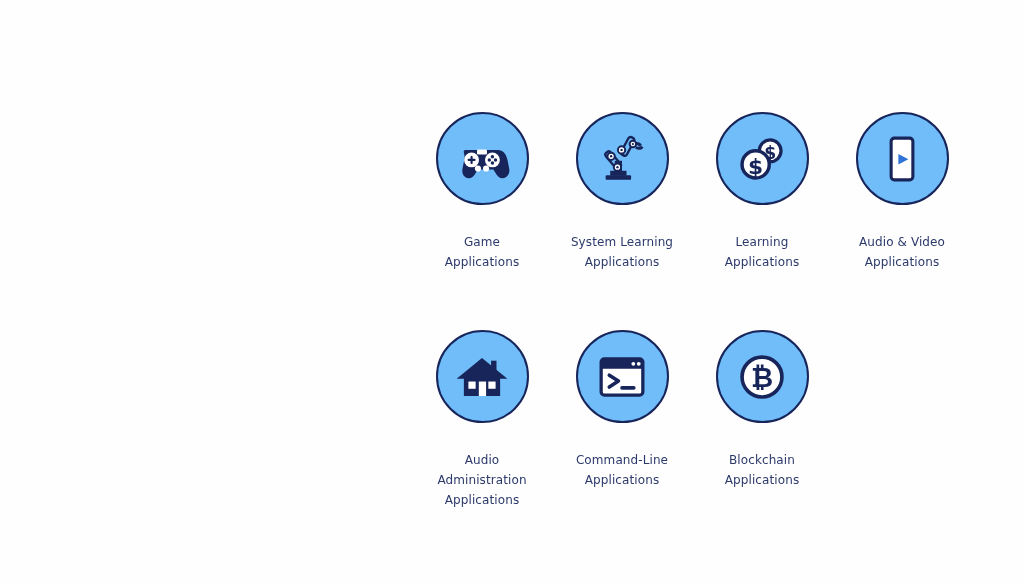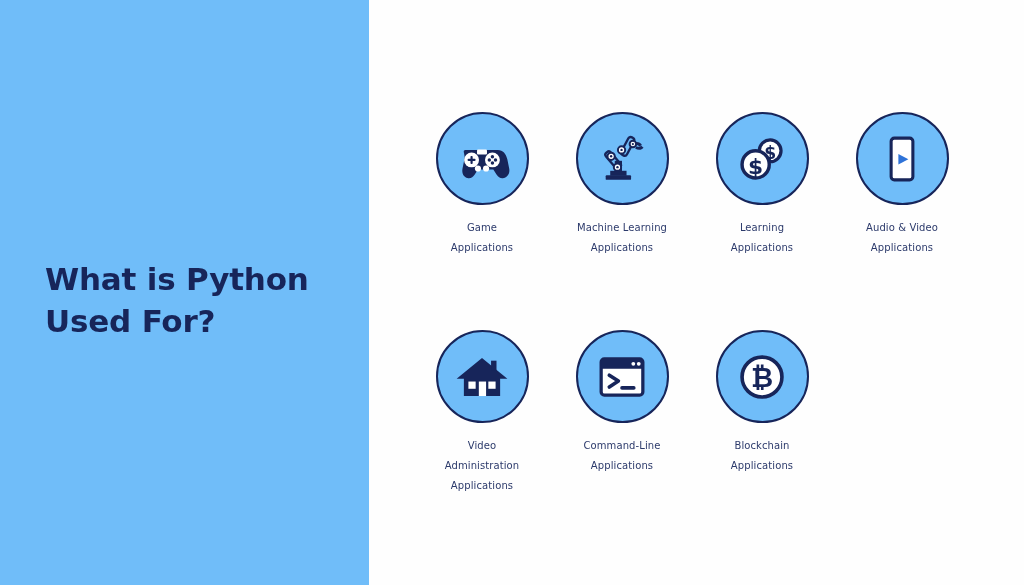--- a/index.html
+++ b/index.html
@@ -75,40 +75,36 @@
     background: #70BDF9;
     border: 2px solid #17255A;
     box-sizing: border-box;
     display: flex;
     align-items: center;
     justify-content: center;
   }
   .icon-circle svg { display: block; }
 
   .card-label {
-    margin-top: 13px;
+    margin-top: 27px;
     text-align: center;
     font-family: "DejaVu Sans", sans-serif;
-    font-size: 10px;
+    font-size: 12px;
     line-height: 20px;
     font-weight: 400;
     color: #2C3A6B;
     white-space: pre-line;
     letter-spacing: 0.1px;
   }
 </style>
 </head>
 <body>
 
 <div class="slide">
 
-  <div class="left-panel">
-    <h1 class="slide-title">What is Python
-Used For?</h1>
-  </div>
 
   <div class="content">
 
     <div class="grid-row row-1">
 
       <div class="card">
         <div class="icon-circle">
           <svg width="58" height="58" viewBox="0 0 64 64" aria-hidden="true">
             <g fill="#17255A">
               <path d="M14.5 22h35c5.5 0 9 4 10.5 10.5l2 10c1 5-1.5 9.5-6 10.5-3.5.8-6-1-8-4l-3.5-5.5h-17L24 49c-2 3-4.5 4.8-8 4-4.5-1-6.5-5.5-5.5-10.5l2-10C14 26 9 22 14.5 22z"></path>
@@ -160,21 +156,21 @@
               <circle cx="20" cy="29" r="4" fill="#FFFFFF" stroke="#17255A" stroke-width="2.2"></circle>
               <circle cx="31.5" cy="22" r="4" fill="#FFFFFF" stroke="#17255A" stroke-width="2.2"></circle>
               <circle cx="44" cy="15.5" r="3.6" fill="#FFFFFF" stroke="#17255A" stroke-width="2.2"></circle>
               <circle cx="27" cy="41" r="1.3" fill="#17255A"></circle>
               <circle cx="20" cy="29" r="1.3" fill="#17255A"></circle>
               <circle cx="31.5" cy="22" r="1.3" fill="#17255A"></circle>
               <circle cx="44" cy="15.5" r="1.2" fill="#17255A"></circle>
             </g>
           </svg>
         </div>
-        <div class="card-label">Machine Learning
+        <div class="card-label">System Learning
 Applications</div>
       </div>
 
       <div class="card">
         <div class="icon-circle">
           <svg width="58" height="58" viewBox="0 0 64 64" aria-hidden="true">
             <circle cx="41" cy="23" r="12" fill="#FFFFFF" stroke="#17255A" stroke-width="3.6"></circle>
             <text x="41" y="31.5" text-anchor="middle" font-family="DejaVu Sans, sans-serif" font-size="19" font-weight="700" fill="#17255A">$</text>
             <circle cx="25" cy="38" r="15" fill="#FFFFFF" stroke="#17255A" stroke-width="3.8"></circle>
             <text x="25" y="48" text-anchor="middle" font-family="DejaVu Sans, sans-serif" font-size="24" font-weight="700" fill="#17255A">$</text>
@@ -206,21 +202,21 @@
               <path d="M32 11L4 34h8v19h40V34h8z"></path>
               <rect x="42" y="14" width="6" height="11"></rect>
             </g>
             <g fill="#FFFFFF">
               <rect x="17" y="37" width="8" height="8"></rect>
               <rect x="39" y="37" width="8" height="8"></rect>
               <rect x="28.5" y="37" width="8" height="16"></rect>
             </g>
           </svg>
         </div>
-        <div class="card-label">Video
+        <div class="card-label">Audio
 Administration
 Applications</div>
       </div>
 
       <div class="card">
         <div class="icon-circle">
           <svg width="58" height="58" viewBox="0 0 64 64" aria-hidden="true">
             <rect x="9" y="12" width="46" height="40" rx="3.5" fill="#FFFFFF" stroke="#17255A" stroke-width="3.6"></rect>
             <path d="M9 15.5a3.5 3.5 0 013.5-3.5h39a3.5 3.5 0 013.5 3.5V23H9z" fill="#17255A"></path>
             <circle cx="44.5" cy="17.5" r="2.1" fill="#FFFFFF"></circle>

